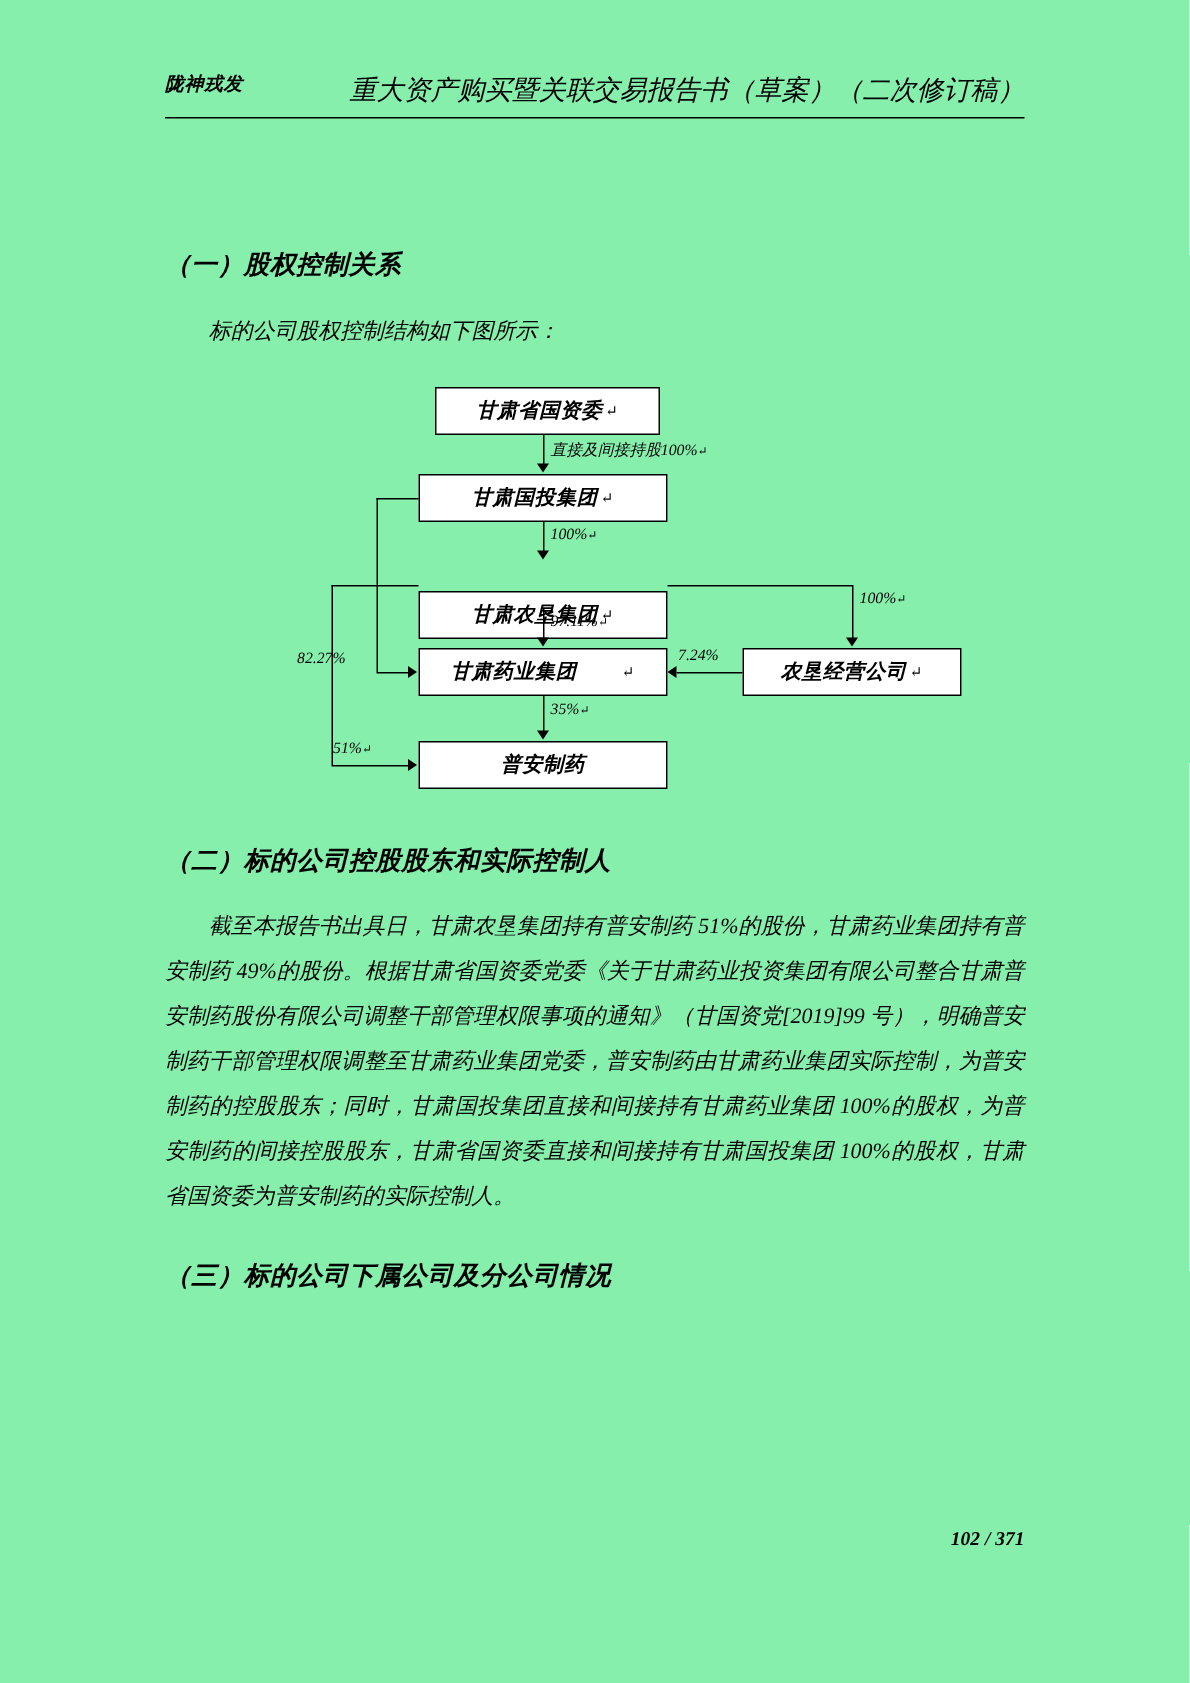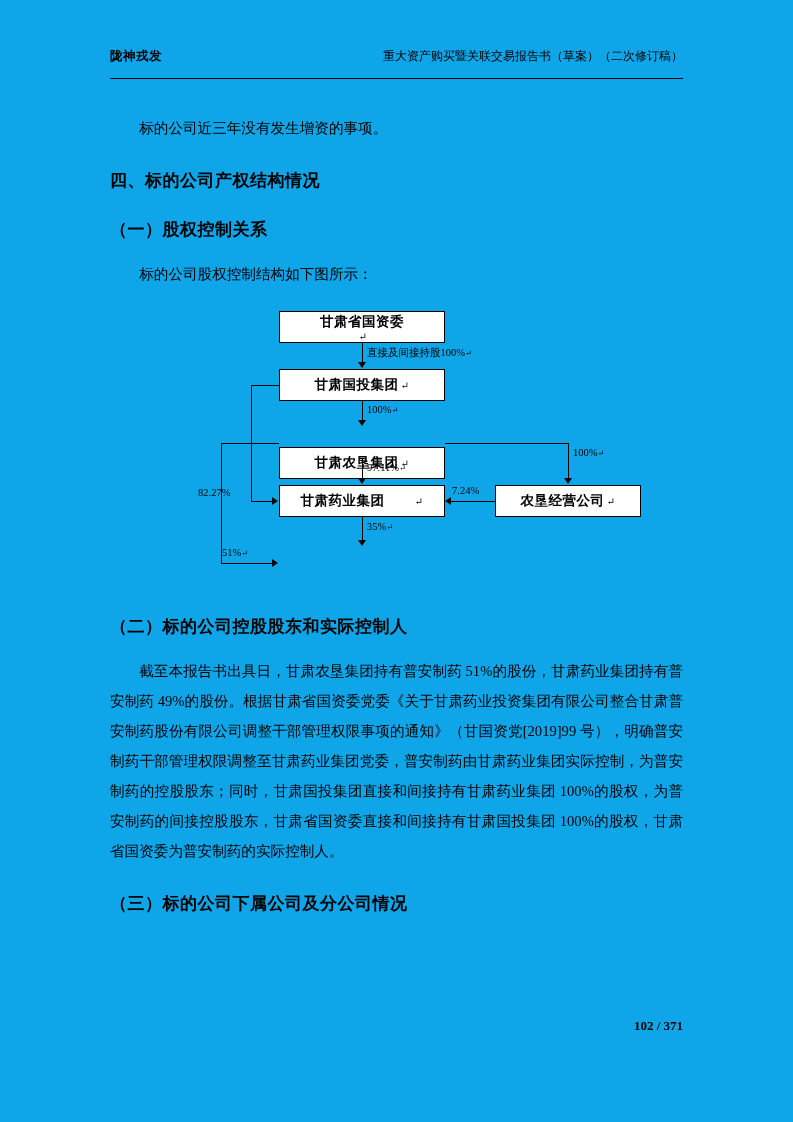--- a/index.html
+++ b/index.html
@@ -9,42 +9,43 @@
   }
   body {
     font-family: "Liberation Serif", "DejaVu Serif", serif;
     color: #000000;
   }
   .page {
     position: relative;
     width: 793px;
     height: 1122px;
     margin: 0 auto;
-    background: #0ea5e9;
+    background: #86efac;
     overflow: hidden;
+    font-style: italic;
   }
   .header {
     position: absolute;
     top: 48px;
     left: 110px;
     right: 110px;
     height: 26px;
     display: flex;
     align-items: flex-start;
     justify-content: space-between;
     border-bottom: 1px solid #000000;
     padding-bottom: 4px;
   }
   .header-left {
     font-size: 12.5px;
     font-weight: bold;
     letter-spacing: 0.5px;
   }
   .header-right {
-    font-size: 12px;
+    font-size: 18px;
     letter-spacing: 0px;
   }
   .content {
     position: absolute;
     top: 95px;
     left: 110px;
     width: 573px;
   }
   h2.sec {
     font-size: 17px;
@@ -143,52 +144,53 @@
 <div class="page">
 
   <div class="header">
     <div class="header-left">陇神戎发</div>
     <div class="header-right">重大资产购买暨关联交易报告书（草案）（二次修订稿）</div>
   </div>
 
   <div class="content">
 
     <div class="gap-c"></div>
-    <p class="para indent">标的公司近三年没有发生增资的事项。</p>
     <div class="gap-a"></div>
 
-    <h2 class="sec blk-h2">四、标的公司产权结构情况</h2>
     <div class="gap-a"></div>
 
     <h2 class="sec blk-h2">（一）股权控制关系</h2>
     <div class="gap-c"></div>
     <p class="para indent">标的公司股权控制结构如下图所示：</p>
 
     <div class="diagram">
 
-      <div class="node" style="left:169px; top:8px; width:166px; height:32px;flex-direction:column;">
+      <div class="node" style="left:180px; top:8px; width:150px; height:32px;">
           <span>甘肃省国资委</span>
           <span class="ret">↵</span>
         </div>
 
       <div class="node" style="left:169px; top:66px; width:166px; height:32px;">
           <span>甘肃国投集团</span>
           <span class="ret">↵</span>
         </div>
 
       <div class="node" style="left:169px; top:132px; width:166px; height:32px;margin-top:12px;">
           <span>甘肃农垦集团</span>
           <span class="ret">↵</span>
         </div>
 
       <div class="node" style="left:169px; top:182px; width:166px; height:32px;gap:28px;">
           <span>甘肃药业集团</span>
           <span class="ret">↵</span>
         </div>
 
+      <div class="node" style="left:169px; top:244px; width:166px; height:32px;">
+          <span>普安制药</span>
+        </div>
 
       <div class="node" style="left:385px; top:182px; width:146px; height:32px;">
           <span>农垦经营公司</span>
           <span class="ret">↵</span>
         </div>
 
       <div class="vline" style="left:252px; top:40px; height:20px;"></div>
       <div class="arrow-down" style="left:248px; top:59px;"></div>
 
       <div class="vline" style="left:252px; top:98px; height:20px;"></div>

